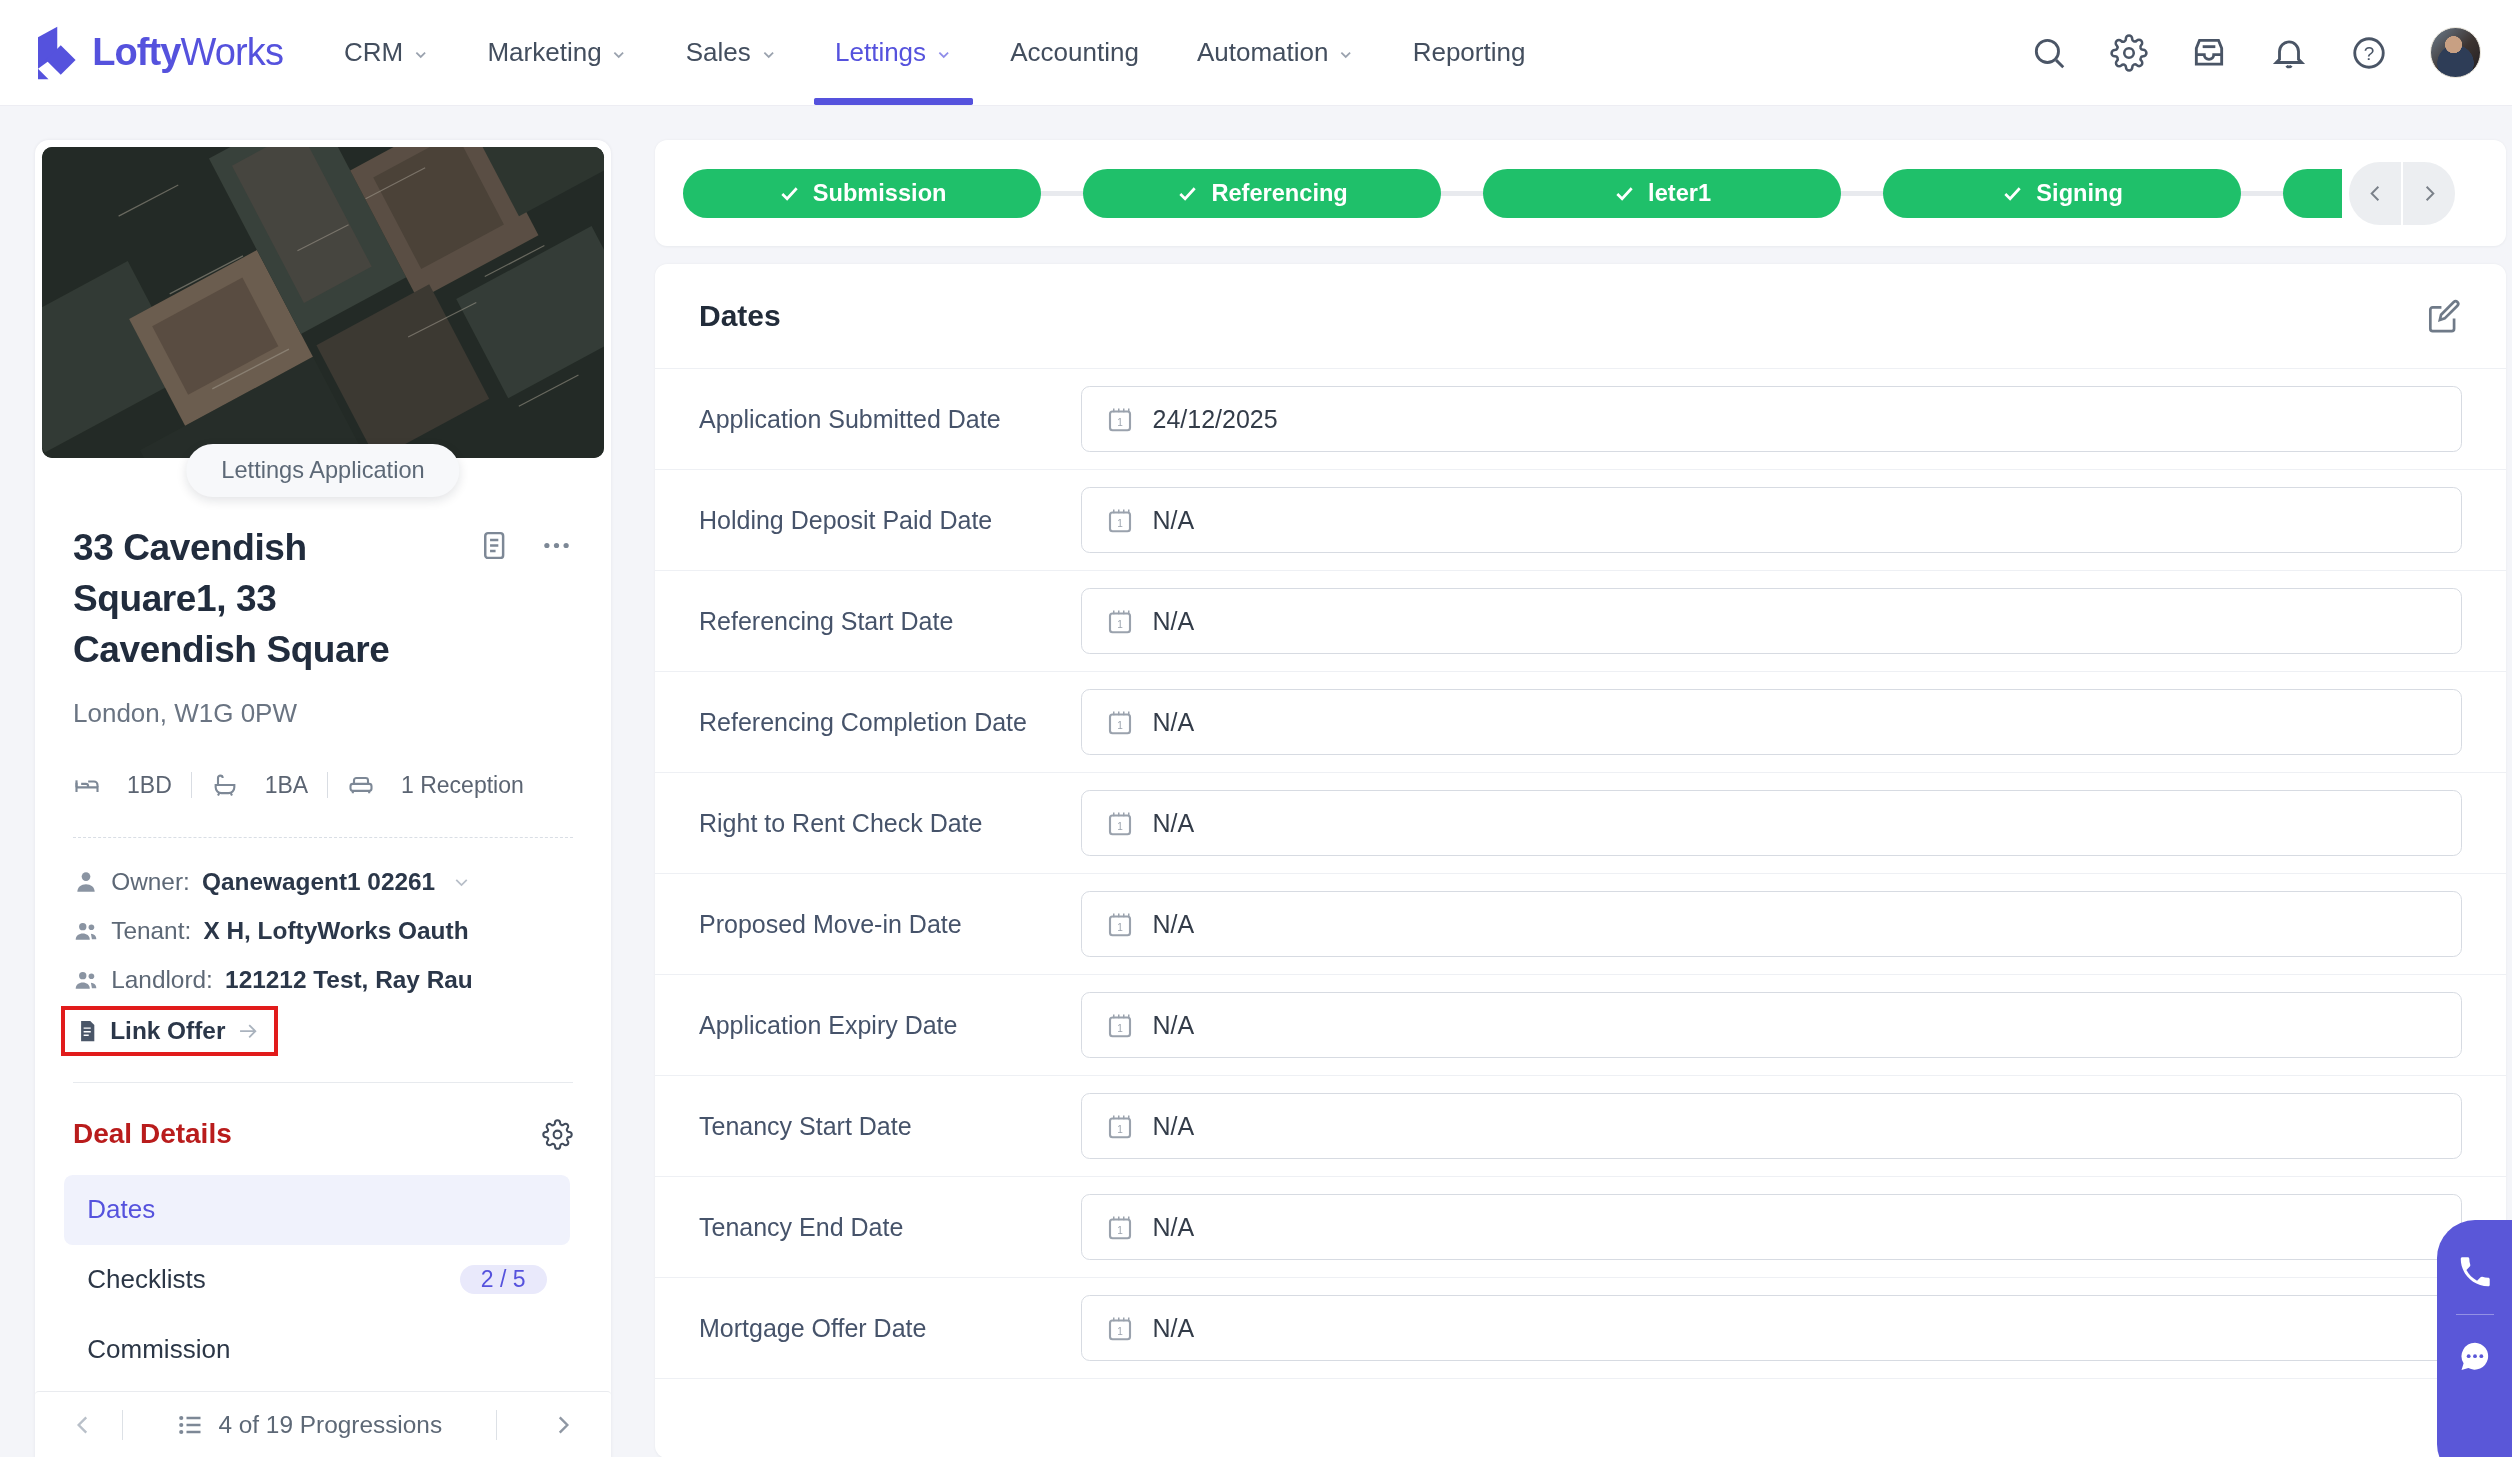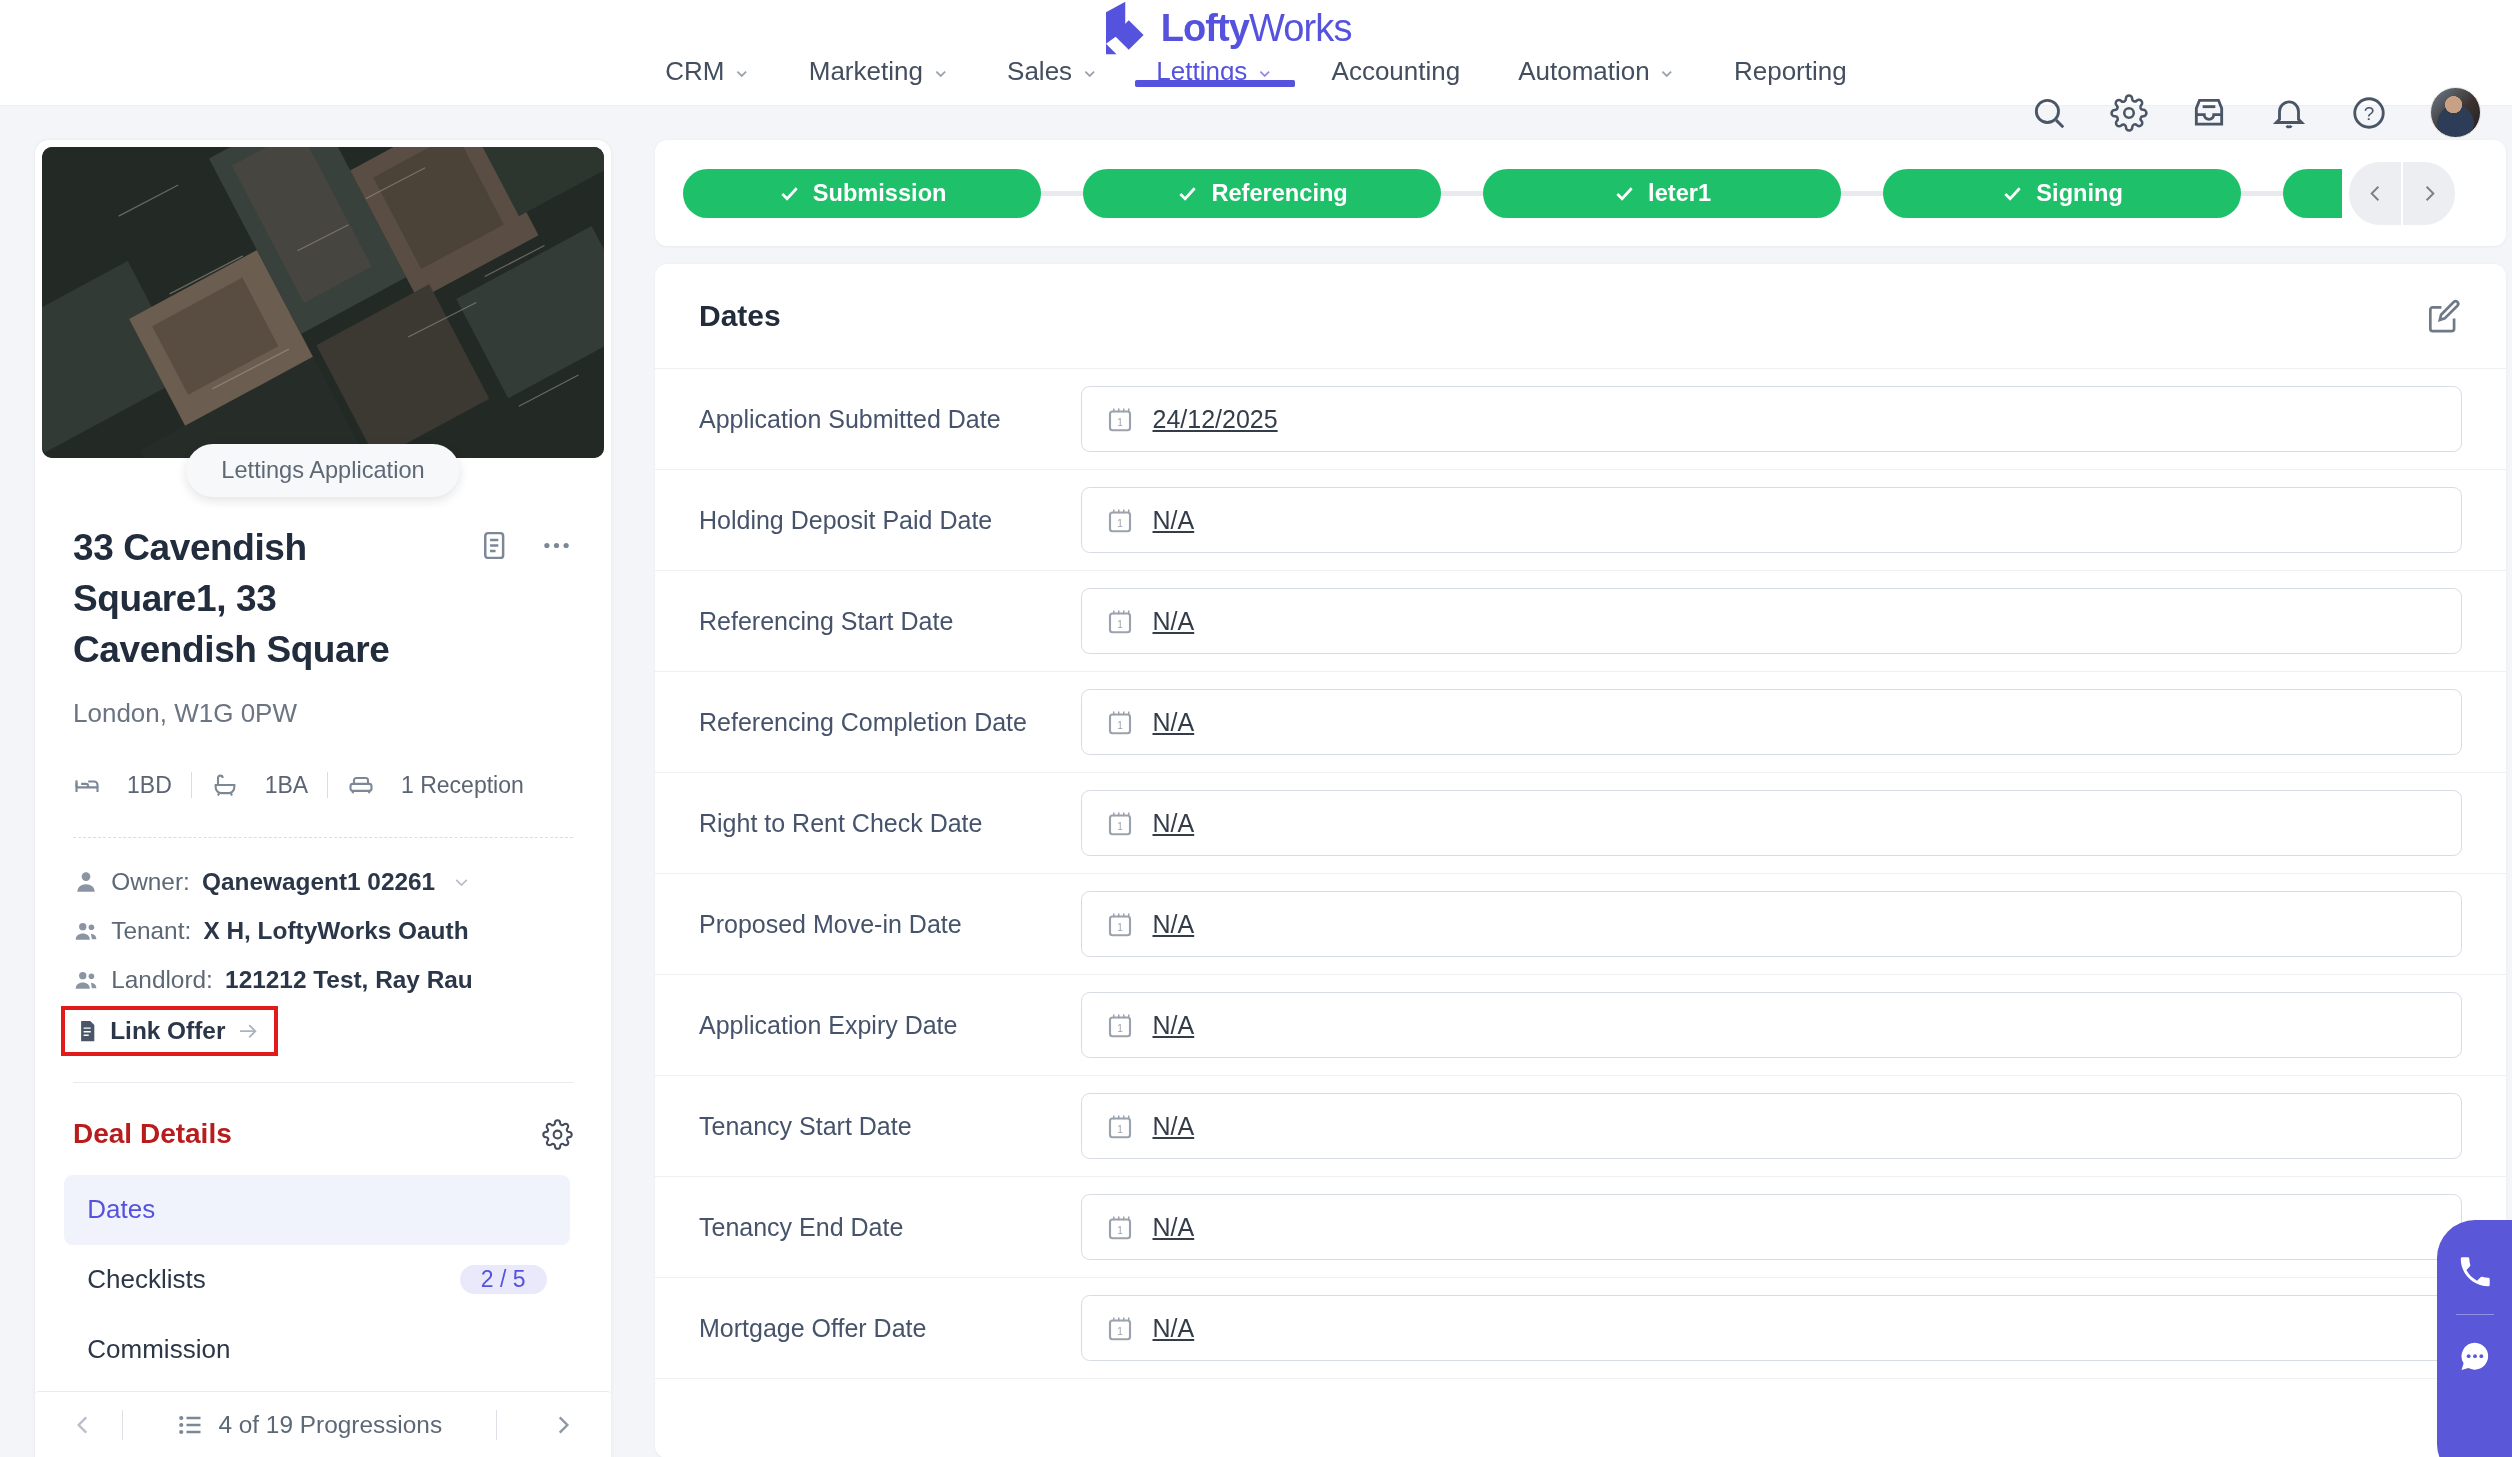--- a/index.html
+++ b/index.html
@@ -9,21 +9,21 @@
     background:#f4f5f9;
     color:#2b3646;
     position:relative;
   }
   svg { display:block; }
 
   
   .hdr {
     position:absolute; top:0; left:0; width:2512px; height:106px;
     background:#ffffff; border-bottom:0.9px solid #ededf3;
-    display:flex; align-items:center; padding:0 31px; z-index:20;flex-direction:column;
+    display:flex; align-items:center; padding:0 31px; z-index:20;
   }
   .brand { display:flex; align-items:center; gap:12.2px; margin-right:61px; }
   .brand-mark { width:49px; height:56px; }
   .brand-name { font-size:38px; font-weight:700; color:#5552dd; letter-spacing:-0.9px; }
   .brand-name .w { font-weight:500; }
   .nav { display:flex; align-items:center; gap:58px; height:100%; }
   .nav-item {
     position:relative; height:100%; display:flex; align-items:center; gap:8.7px;
     font-size:26px; color:#434e5e; cursor:pointer; font-weight:500;
   }
@@ -164,21 +164,21 @@
   .date-row .dlabel {
     position:absolute; left:44px; top:50%; transform:translateY(-50%);
     font-size:25px; color:#46536a;
   }
   .date-input {
     position:absolute; left:426px; right:44px; top:50%; transform:translateY(-50%);
     height:66px; border:0.9px solid #d7dbe2; border-radius:8.7px; background:#fff;
     display:flex; align-items:center; gap:17.5px; padding:0 23px; cursor:pointer;
   }
   .date-input .cal { width:30px; height:30px; color:#9aa2ad; flex:none; }
-  .date-input .dval { font-size:25px; color:#333c49;text-decoration:underline; }
+  .date-input .dval { font-size:25px; color:#333c49; }
 
   
   .float-widget {
     position:absolute; right:0; top:1220px; width:75px; height:262px;
     background:#5a57d8; border-radius:38px 0 0 38px; z-index:30;
     display:flex; flex-direction:column; align-items:center; padding-top:33px;
   }
   .fw-btn { width:38px; height:38px; color:#fff; cursor:pointer; }
   .fw-sep { width:38px; height:0.9px; background:rgba(255,255,255,.35); margin:23px 0; }
 </style>

